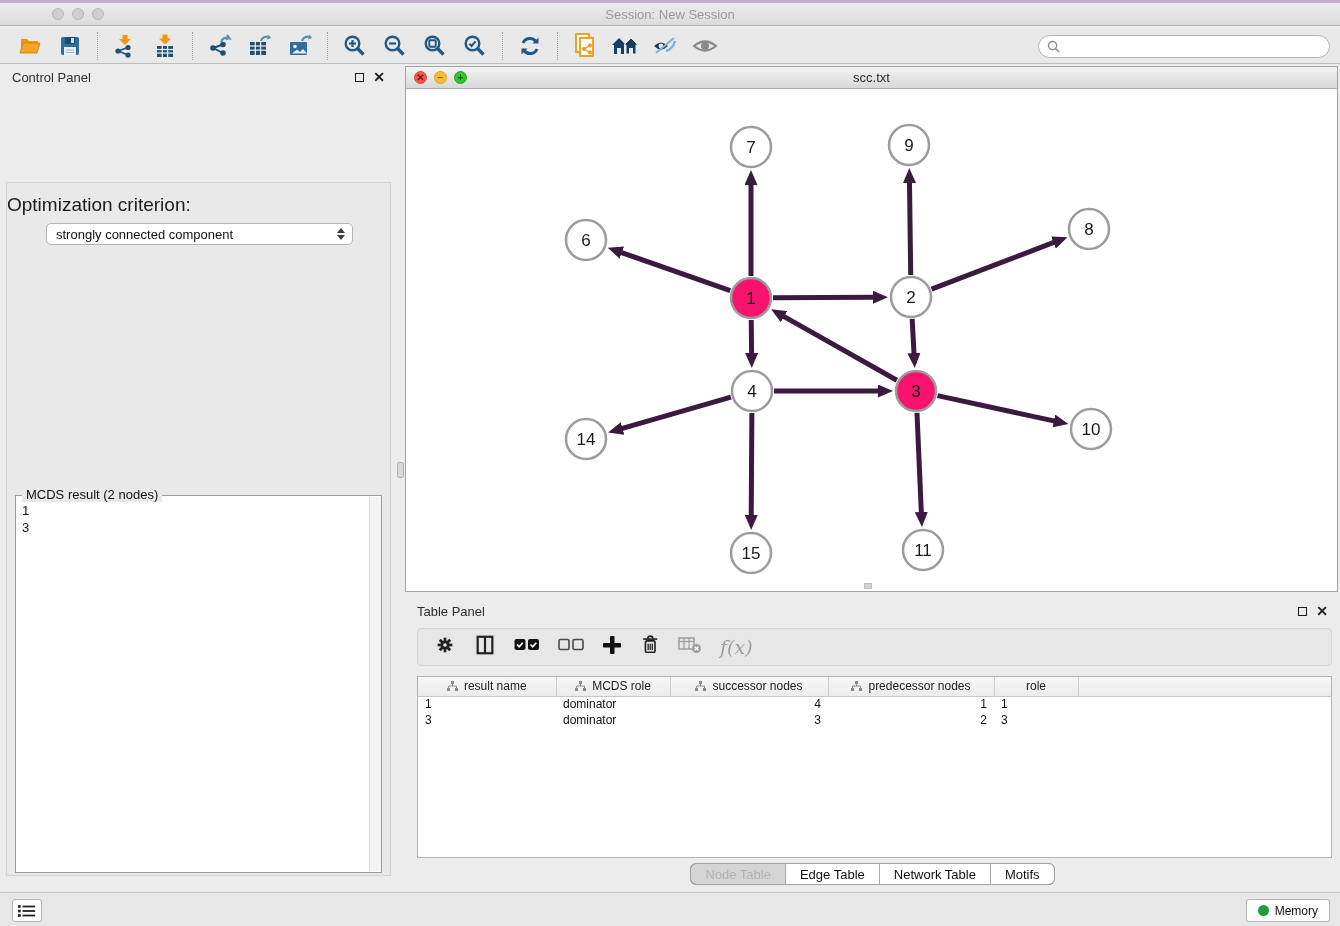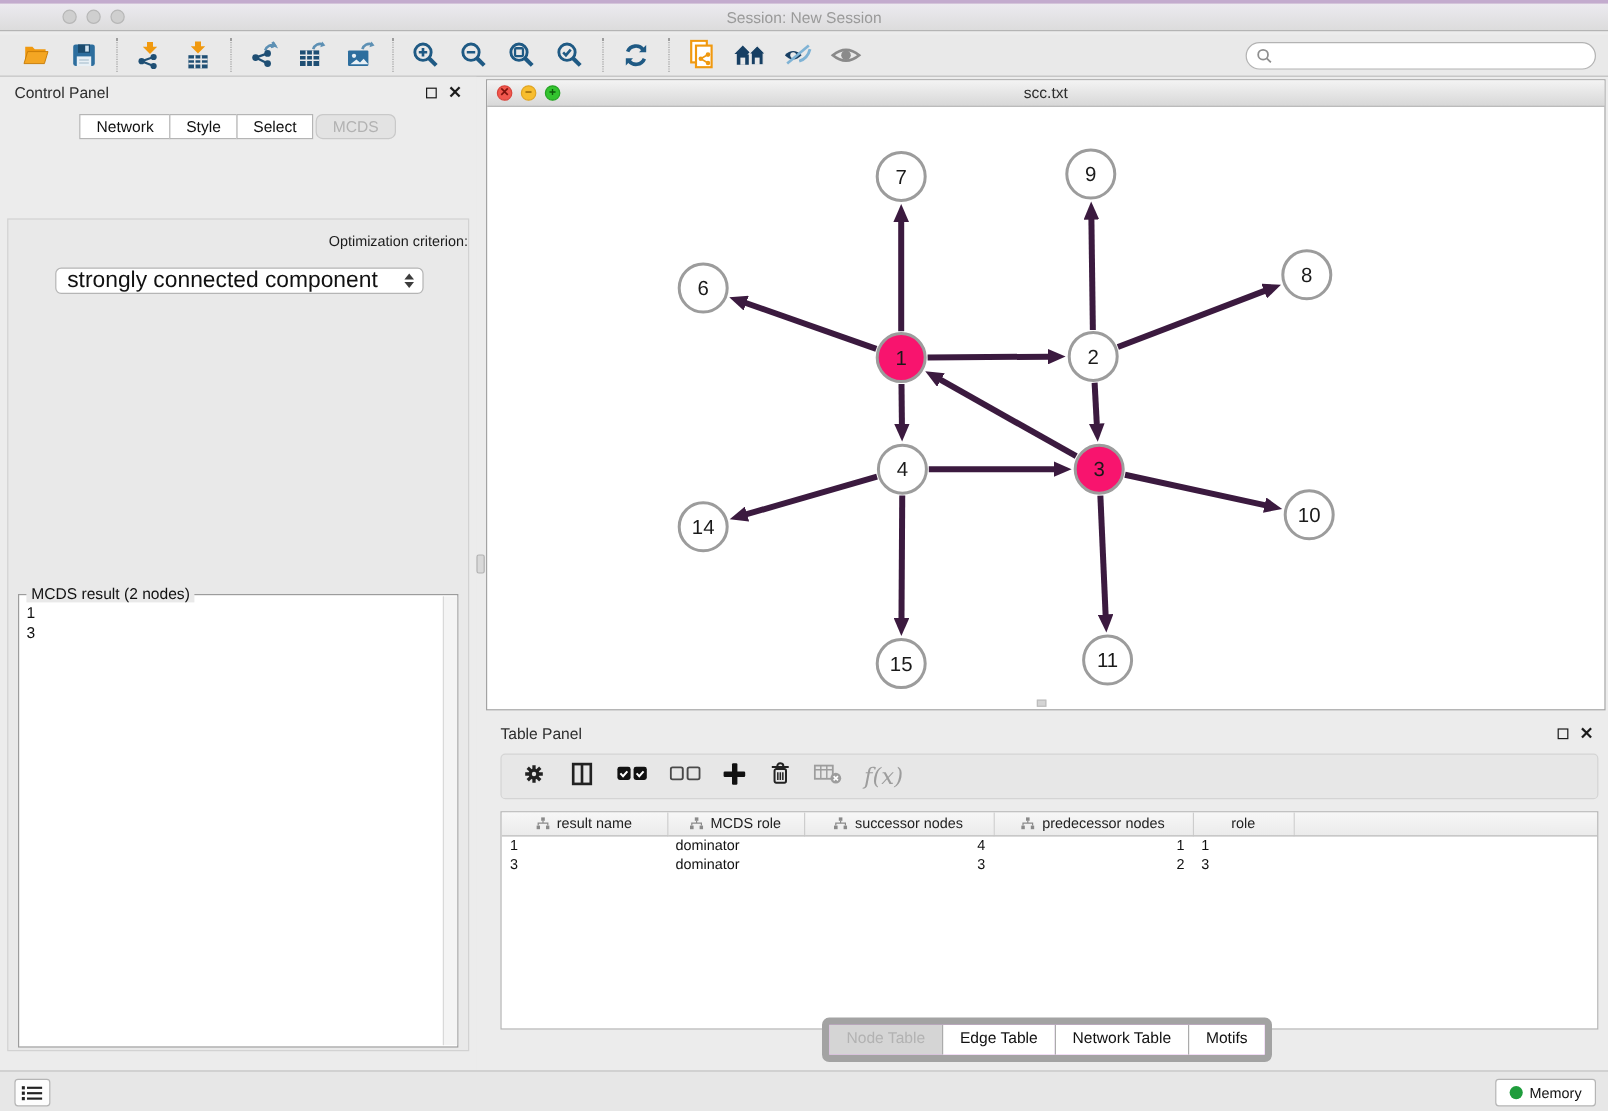--- a/index.html
+++ b/index.html
@@ -26,23 +26,23 @@
   
   .control-panel { position:absolute; left:0; top:64px; width:397px; height:828px; background:#ececec; }
   .cp-header { height:26px; display:flex; align-items:center; padding:0 12px; font-size:13px; color:#2e2e2e; }
   .hd-icons { margin-left:auto; display:flex; align-items:center; gap:9px; }
   .ic-max { width:9px; height:9px; border:1.6px solid #1b1b1b; display:inline-block; }
   .ic-close { font-size:14px; font-weight:bold; color:#1b1b1b; line-height:10px; }
   .cp-tabs { display:flex; justify-content:center; margin-top:5px; position:relative; z-index:2; }
   .cp-tab { height:21px; padding:2px 13px; border:1px solid #b5b5b5; background:#fff; font-size:13px; margin-left:-1px; color:#111; }
   .cp-tab.active { background:#e3e3e3; color:#b2b2b2; border-color:#c9c9c9; border-radius:6px; margin-left:2px; }
   .cp-body { position:absolute; left:6px; right:6px; top:118px; bottom:16px; background:#e9e9e9; border:1px solid #d2d2d2; }
-  .opt-label { position:absolute; top:11px; left:0; right:0; text-align:right; font-size:12px; color:#1c1c1c; }
+  .opt-label { position:absolute; top:11px; left:0; right:0; text-align:left; font-size:19px; color:#1c1c1c; }
   .cp-select { position:absolute; left:39px; width:307px; top:40px; height:22px; background:#fff;
-    border:1px solid #b5b5b5; border-radius:5px; display:flex; align-items:center; padding-left:9px; font-size:19px; color:#111; }
+    border:1px solid #b5b5b5; border-radius:5px; display:flex; align-items:center; padding-left:9px; font-size:13px; color:#111; }
   .stepper { margin-left:auto; margin-right:7px; display:flex; flex-direction:column; gap:2px; }
   .stepper i { width:0; height:0; border-left:4px solid transparent; border-right:4px solid transparent; }
   .stepper .up { border-bottom:5px solid #3c3c3c; }
   .stepper .dn { border-top:5px solid #3c3c3c; }
   .cp-buttons { position:absolute; top:73px; left:0; right:0; display:flex; justify-content:center; gap:14px; }
   .btn { height:22px; padding:2px 16px; background:#fff; border:1px solid #b5b5b5; border-radius:5px; font-size:13px; color:#111; }
   .result-box { position:absolute; left:8px; right:8px; top:312px; height:378px; border:1px solid #9c9c9c; background:#fff; }
   .result-legend { position:absolute; top:-9px; left:6px; background:#e9e9e9; padding:0 4px; font-size:13px; color:#111; }
   .result-lines { position:absolute; left:6px; top:6px; font-size:13px; line-height:17px; color:#111; }
   .result-scroll { position:absolute; right:0; top:1px; bottom:1px; width:12px; background:#f4f4f4; border-left:1px solid #d9d9d9; }
@@ -68,21 +68,21 @@
   .fx { font-family:"DejaVu Serif", serif; font-style:italic; font-size:19px; color:#9d9d9d; }
   .tp-tablewrap { position:absolute; left:12px; right:8px; top:76px; bottom:30px; background:#fff; border:1px solid #b3b3b3; overflow:hidden; }
   table.node-table { border-collapse:collapse; width:100%; table-layout:fixed; }
   .node-table th { height:19px; background:linear-gradient(#f7f7f7,#ebebeb); border-bottom:1px solid #c6c6c6;
     border-right:1px solid #cdcdcd; font-weight:normal; font-size:12px; color:#222; padding:0 4px; white-space:nowrap; overflow:hidden; }
   .node-table th .th-inner { display:flex; align-items:center; justify-content:center; gap:6px; }
   .node-table th.filler { border-right:none; }
   .node-table td { height:16px; font-size:12px; color:#111; padding:0 7px; white-space:nowrap; overflow:hidden; }
   .node-table td.num { text-align:right; }
   .tp-tabs { position:absolute; bottom:3px; left:0; right:0; display:flex; justify-content:center; }
-  .seg-group { display:inline-flex; border:6px solid #a3a3a3; border-radius:6px; overflow:hidden; background:#f0abfc; height:37px; }
+  .seg-group { display:inline-flex; border:1px solid #a3a3a3; border-radius:6px; overflow:hidden; background:#14532d; height:22px; }
   .seg { padding:3px 14px; font-size:13px; color:#111; border-left:1px solid #ababab; background:#fff; white-space:nowrap; }
   .seg:first-child { border-left:none; }
   .seg.active { background:#d5d5d5; color:#b2b2b2; }
 
   
   .statusbar { position:absolute; left:0; right:0; bottom:0; height:34px; background:#e7e7e7; border-top:1px solid #c2c2c2; }
   .list-btn { position:absolute; left:12px; top:6px; width:30px; height:23px; background:#fdfdfd; border:1px solid #b5b5b5;
     border-radius:3px; display:flex; align-items:center; justify-content:center; }
   .memory-btn { position:absolute; right:10px; top:6px; height:23px; padding:0 11px; background:#fff; border:1px solid #b5b5b5;
     border-radius:3px; display:flex; align-items:center; gap:6px; font-size:12px; color:#111; }
@@ -255,26 +255,20 @@
     </div>
   </div>
 
   <div class="control-panel">
     <div class="cp-header">
       <span>Control Panel</span>
       <span class="hd-icons">
         <span class="ic-max"></span>
         <span class="ic-close">✕</span>
       </span>
-    </div>
-    <div class="cp-tabs">
-      <span class="cp-tab">Network</span>
-      <span class="cp-tab">Style</span>
-      <span class="cp-tab">Select</span>
-      <span class="cp-tab active">MCDS</span>
     </div>
     <div class="cp-body">
       <div class="opt-label">Optimization criterion:</div>
       <div class="cp-select">
         <span>strongly connected component</span>
         <span class="stepper">
             <i class="up"></i>
             <i class="dn"></i>
           </span>
       </div>

